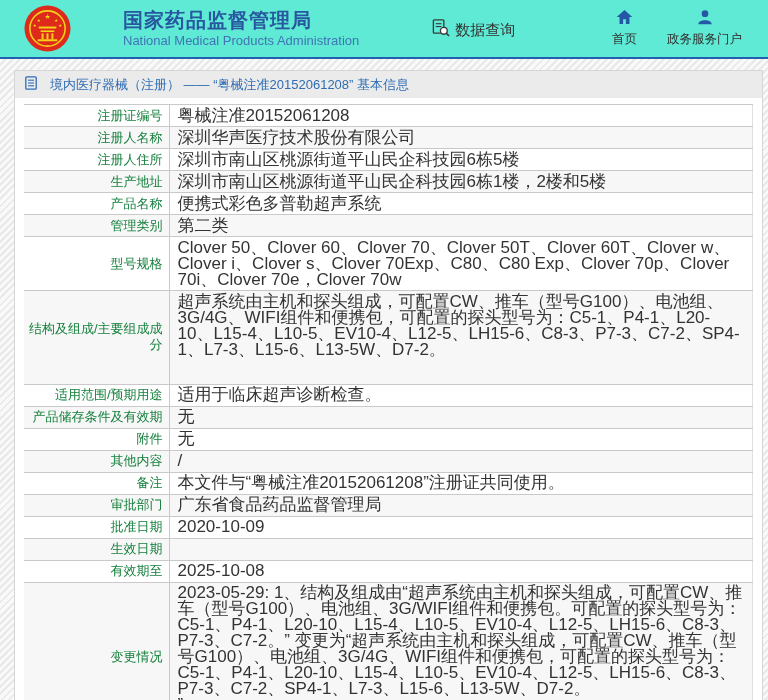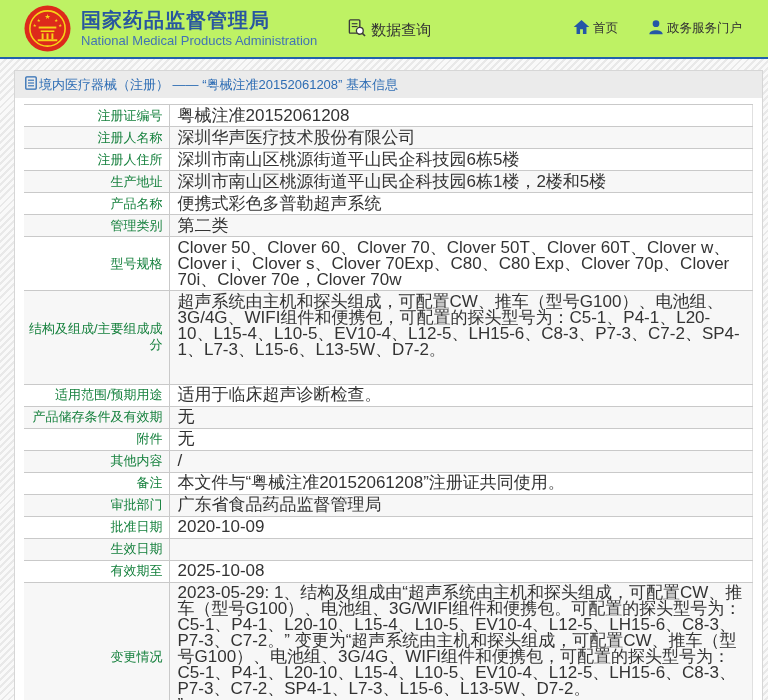--- a/index.html
+++ b/index.html
@@ -8,49 +8,50 @@
     font-family: "Liberation Sans", "DejaVu Sans", sans-serif;
     background-color: #f1f1f1;
     background-image: repeating-linear-gradient(135deg,
       rgba(0,0,0,0.035) 0px, rgba(0,0,0,0.035) 2px,
       rgba(255,255,255,0.6) 2px, rgba(255,255,255,0.6) 5px);
     overflow: hidden;
   }
 
   
   .site-header {
-    height: 57px; background: #bef264;
+    height: 57px; background: #5eead4;
     display: flex; align-items: center;
     padding-left: 24px;
+    gap: 42px;
   }
   .logo { width: 47px; height: 47px; flex: 0 0 auto; margin-right: 10px; }
   .titles { display: flex; flex-direction: column; line-height: 1.15; }
   .title-cn { font-size: 20px; font-weight: bold; color: #28569f; letter-spacing: 1px; }
   .title-en { font-size: 13px; color: #4273b5; margin-top: 2px; }
   .data-query {
     margin-left: 30px; display: flex; align-items: flex-end; gap: 5px;
     font-size: 15px; color: #333; cursor: pointer;
   }
   .header-nav { margin-left: auto; display: flex; gap: 30px; padding-right: 26px; }
   .nav-item {
-    display: flex; flex-direction: row; align-items: center; gap: 3px;
+    display: flex; flex-direction: column; align-items: center; gap: 3px;
     font-size: 12.5px; color: #333; text-decoration: none; cursor: pointer;
   }
   .blue-line { height: 2px; background: #2160ae; }
 
   
   .panel {
     margin: 11px 5px 0 14px;
     background: #ffffff;
     border: 1px solid #d6d6d6;
     padding-bottom: 5px;
   }
   .crumb-bar {
     height: 27px; background: #ebebeb;
-    display: flex; align-items: center; gap: 2px;
+    display: flex; align-items: center; gap: 13px;
     padding-left: 10px;
     color: #2e6db4; font-size: 13px;
   }
 
   
   table.info {
     border-collapse: collapse;
     margin: 6px 9px 0 9px;
     width: calc(100% - 18px);
     table-layout: fixed;

